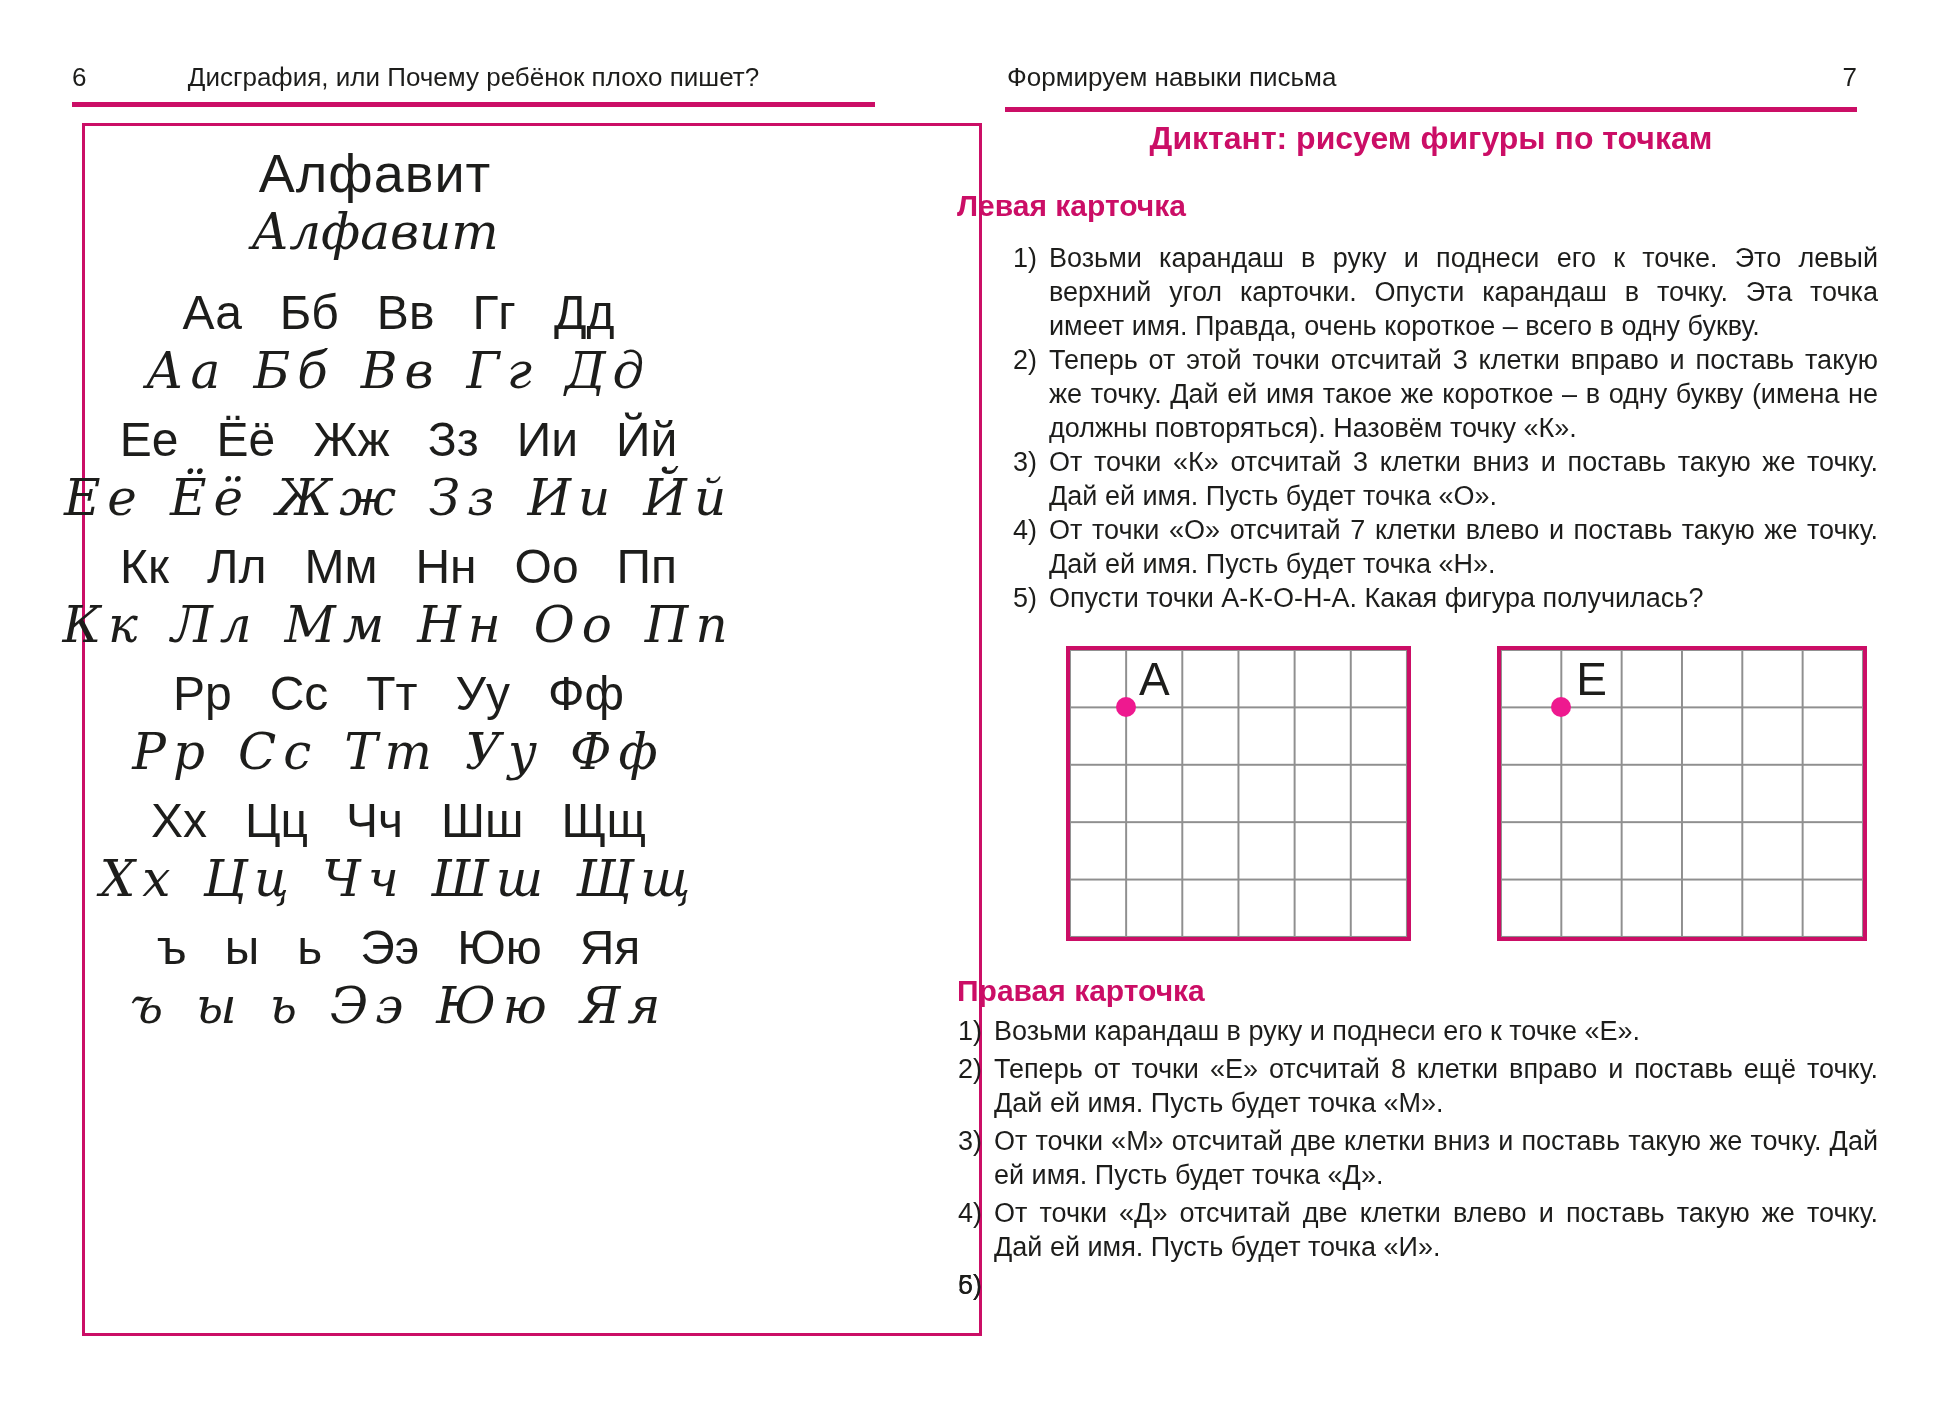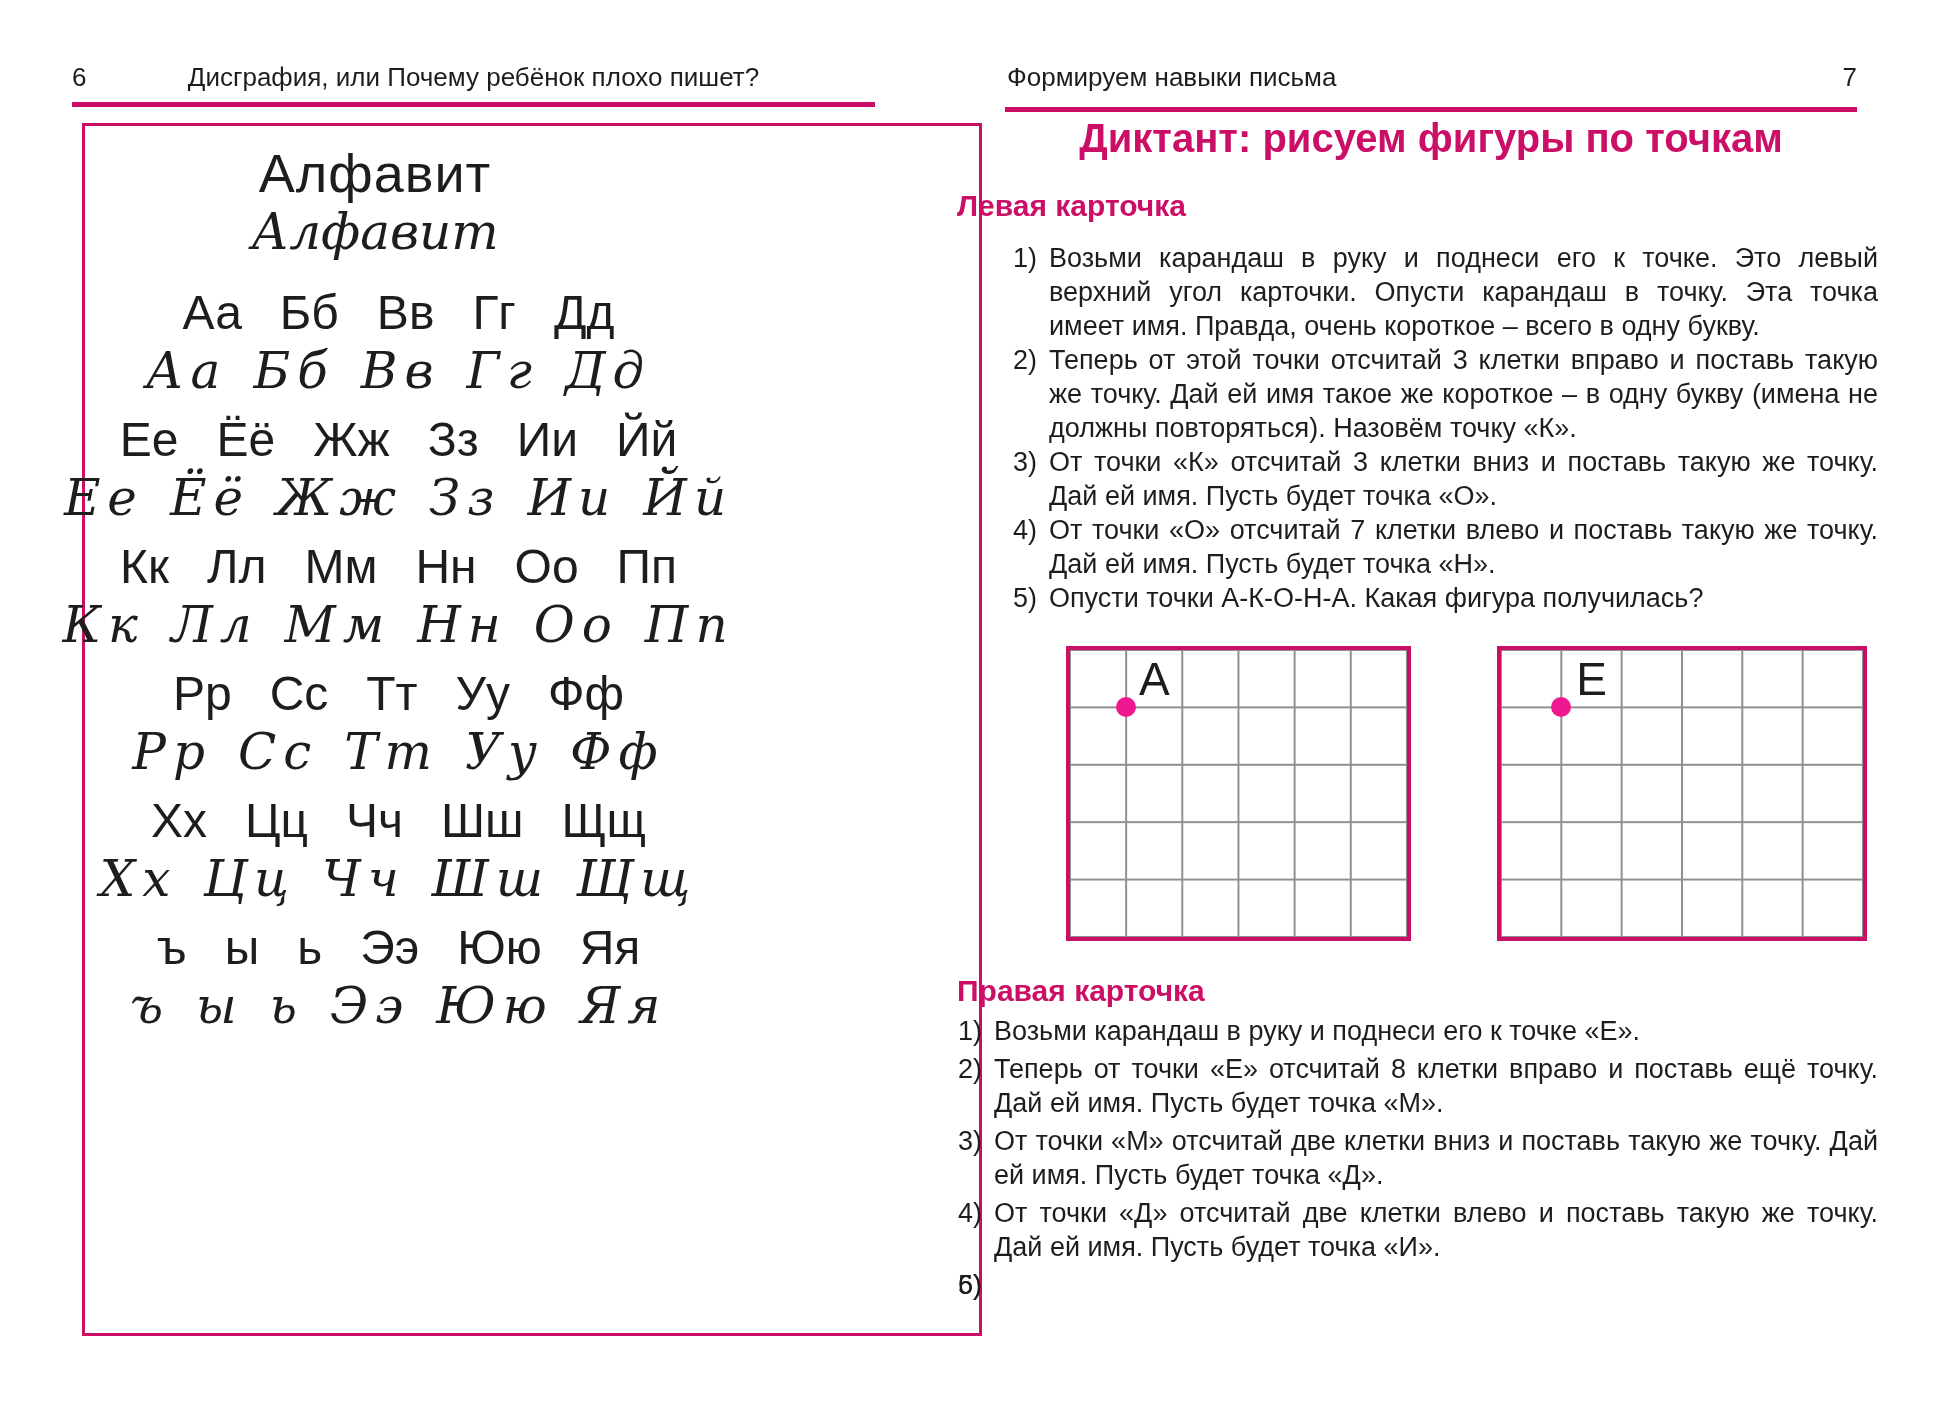--- a/index.html
+++ b/index.html
@@ -28,21 +28,21 @@
   .alpha-title-cursive{font-family:"DejaVu Serif", serif;font-style:italic;font-size:50px;line-height:60px;}
   .alpha-rows > .alpha-group:first-child{margin-top:24px;}
   .alpha-group{margin-top:11px;padding-left:47px;}
   .print-row{display:flex;justify-content:center;gap:38px;font-size:48px;line-height:54px;white-space:nowrap;}
   .cursive-row{display:flex;justify-content:center;gap:26px;font-family:"DejaVu Serif", serif;
     font-style:italic;font-size:50px;line-height:62px;white-space:nowrap;}
   .letter-pair-cursive{letter-spacing:7px;}
 
   
   .dict-title{position:absolute;left:1005px;top:118px;width:852px;margin:0;text-align:center;
-    font-size:40px;line-height:40px;font-weight:bold;color:var(--accent);}
+    font-size:32px;line-height:40px;font-weight:bold;color:var(--accent);}
   .subhead{position:absolute;margin:0;font-size:30px;line-height:34px;font-weight:bold;color:var(--accent);}
   .levaya{left:957px;top:189px;}
   .pravaya{left:957px;top:974px;}
   .list{position:absolute;font-size:27px;line-height:34px;}
   .list .item{position:relative;padding-left:36px;text-align:justify;text-align-last:left;}
   .list .num{position:absolute;left:0;top:0;}
   .list1{left:1013px;top:241px;width:865px;}
   .list2{left:958px;top:1014px;width:920px;}
   .list2 .item{margin-bottom:4px;}
 

